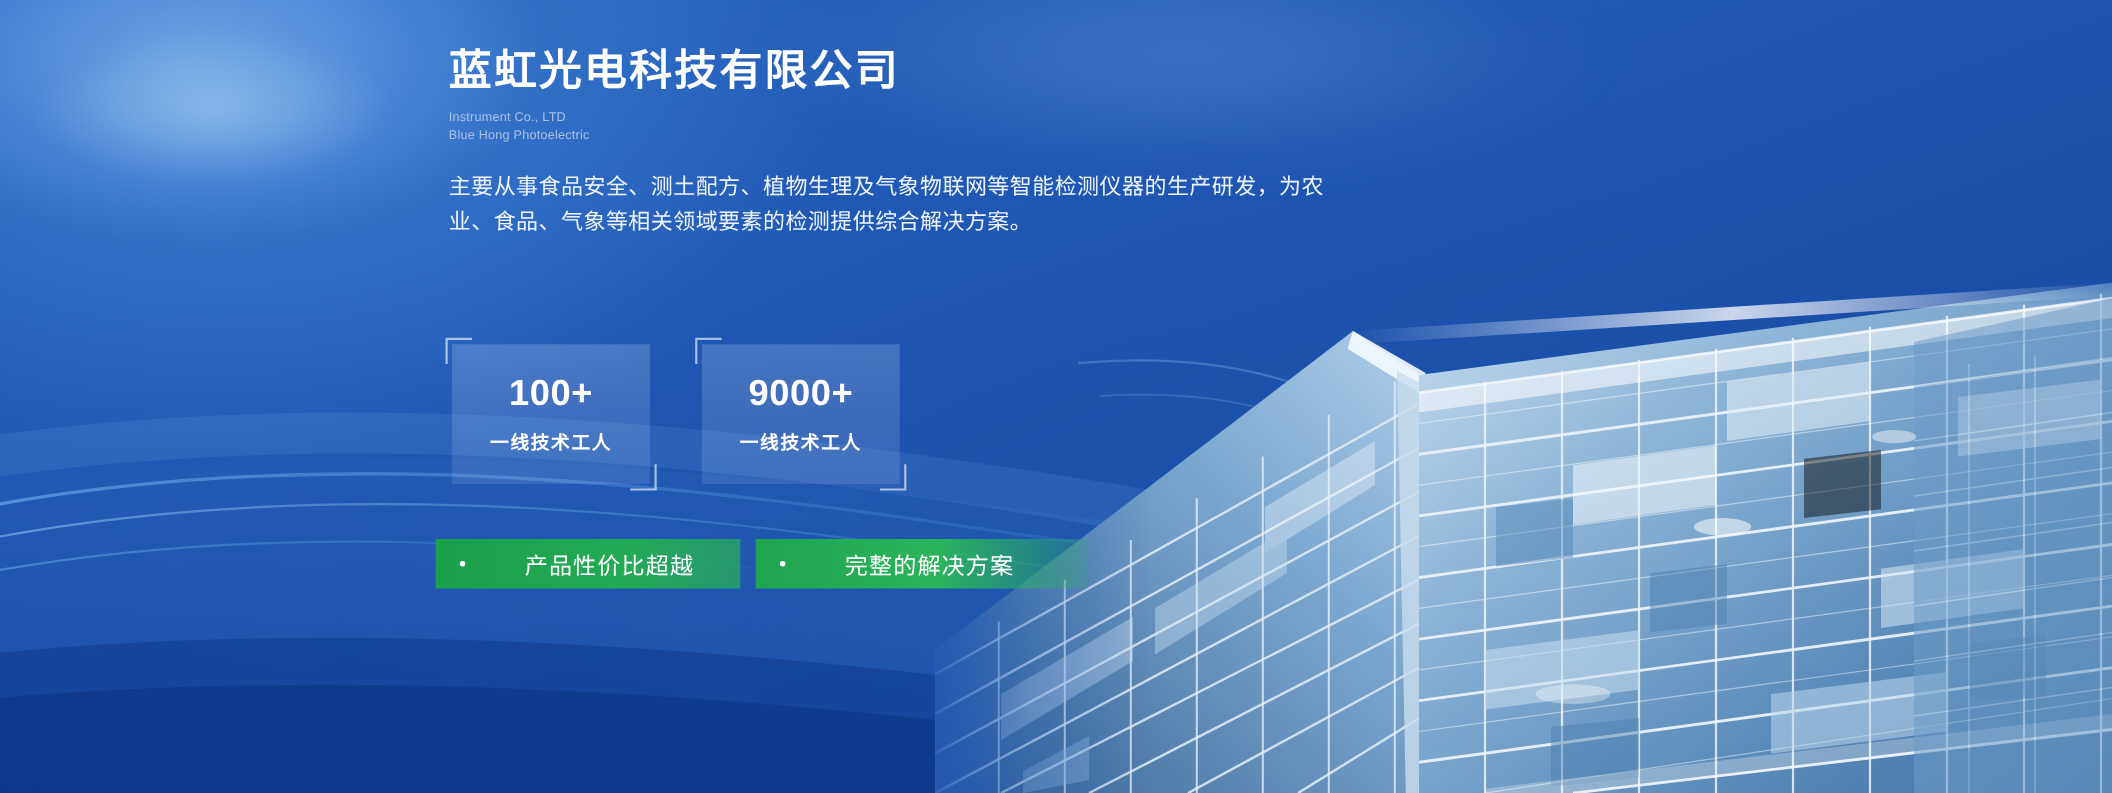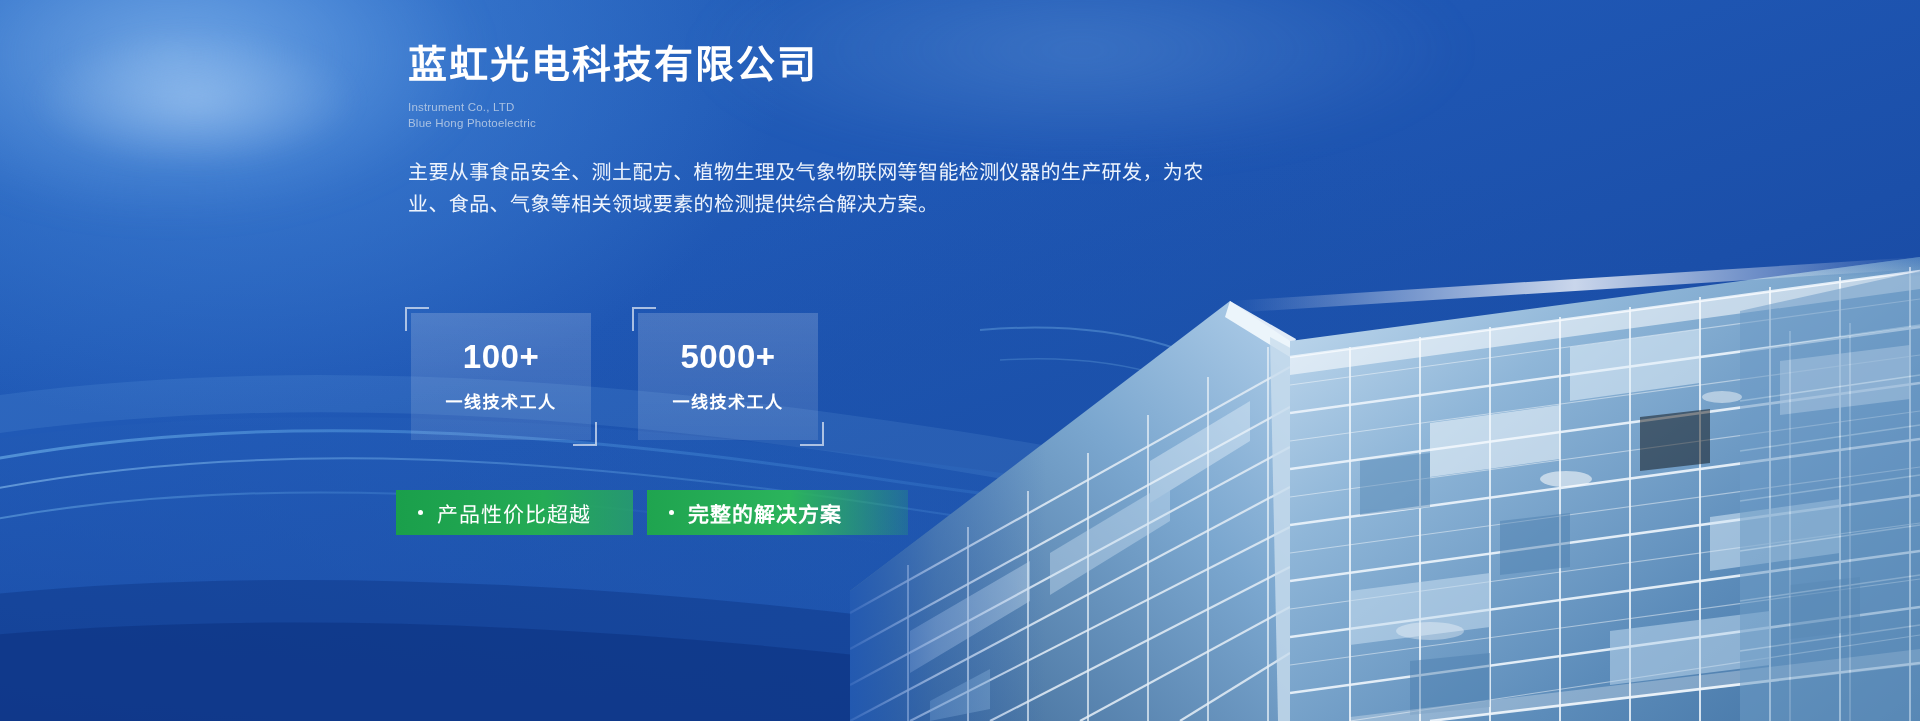--- a/index.html
+++ b/index.html
@@ -97,21 +97,21 @@
     margin-top: 24px;
     width: 800px;
   }
   .intro p {
     margin: 0 0 22px 0;
     font-size: 20px;
     line-height: 1.62;
     color: #eef4fd;
     letter-spacing: 0.4px;
   }
-  .intro p:last-child { margin-bottom: 0; }
+  .intro p:last-child { margin-bottom: 0; font-family: Liberation Mono, monospace; }
 
   
   .stats {
     position: absolute;
     left: 3px; top: 313px;
     display: flex;
     gap: 47px;
   }
   .stat-box {
     position: relative;
@@ -166,30 +166,30 @@
   }
   .tag {
     height: 45px;
     display: flex;
     align-items: center;
     padding: 0 41px 0 22px;
     font-size: 21px;
     color: #ffffff;
     letter-spacing: 1px;
     white-space: nowrap;
+    gap: 40px;
   }
   .tag-1 {
     background: linear-gradient(90deg, #1a9f4b 0%, #24ab55 62%, rgba(40,175,90,0.72) 100%);
     padding-right: 42px;
   }
   .tag-2 {
     margin-left: 14px;
     background: linear-gradient(90deg, #1fa44f 0%, #2bb45c 55%, rgba(45,182,95,0.22) 100%);
     padding-right: 66px;
-    font-weight: bold;
   }
   .tag-dot {
     display: inline-block;
     width: 5px; height: 5px;
     border-radius: 50%;
     background: #ffffff;
     margin-right: 14px;
     flex: 0 0 auto;
   }
 </style>
@@ -416,21 +416,21 @@
     <div class="intro">
       <p>主要从事食品安全、测土配方、植物生理及气象物联网等智能检测仪器的生产研发，为农业、食品、气象等相关领域要素的检测提供综合解决方案。</p>
     </div>
 
     <div class="stats">
       <div class="stat-box">
         <div class="stat-value">100+</div>
         <div class="stat-label">一线技术工人</div>
       </div>
       <div class="stat-box">
-        <div class="stat-value">5000+</div>
+        <div class="stat-value">9000+</div>
         <div class="stat-label">一线技术工人</div>
       </div>
     </div>
 
     <div class="tags">
       <div class="tag tag-1">
         <span class="tag-dot"></span>
         <span>产品性价比超越</span>
       </div>
       <div class="tag tag-2">

